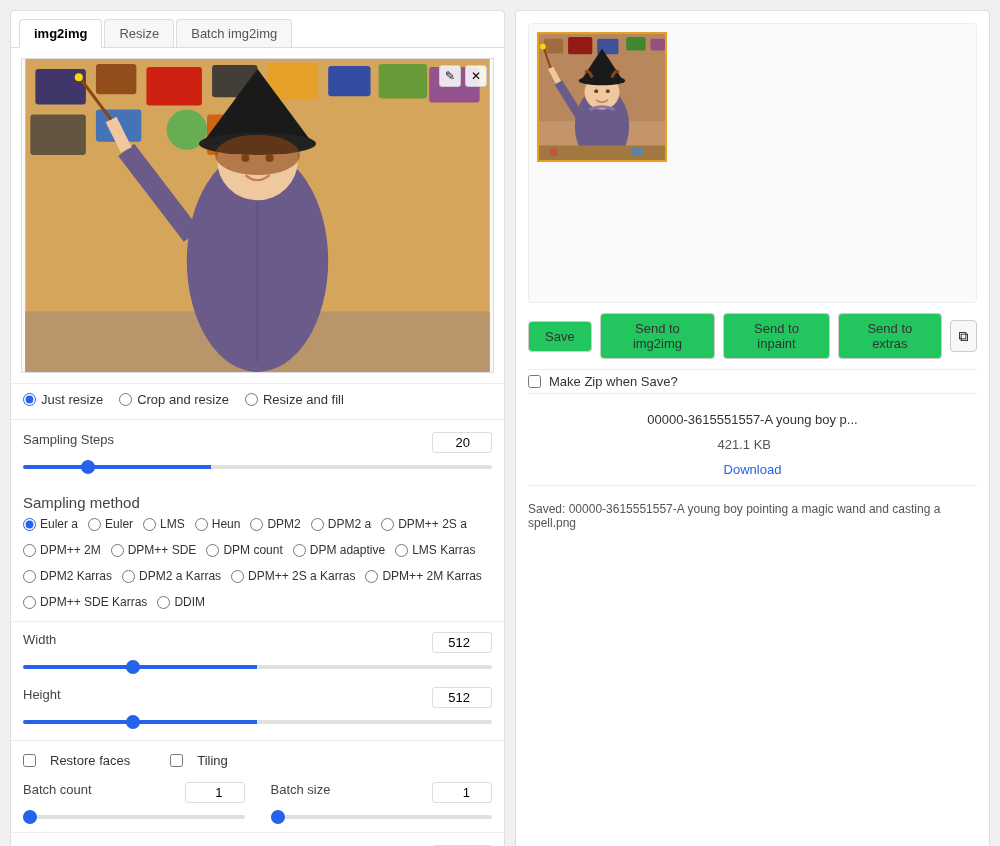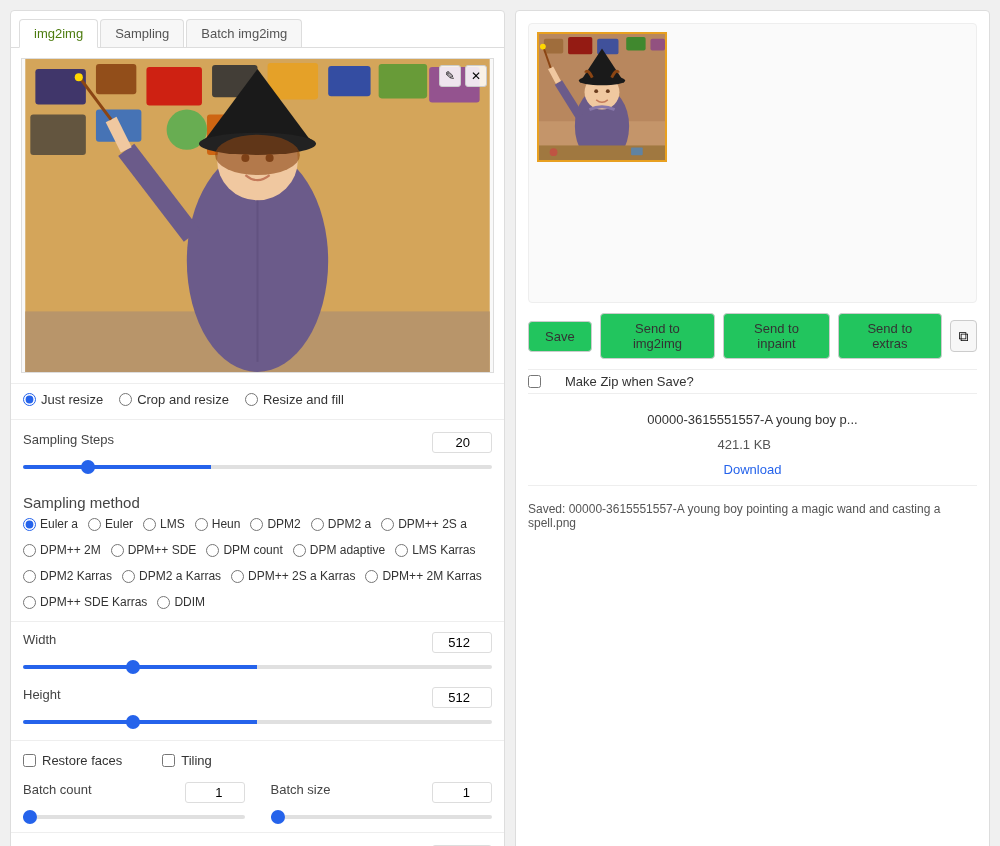--- a/index.html
+++ b/index.html
@@ -6,21 +6,21 @@
     body { font-family: Arial, sans-serif; font-size: 13px; background: #f0f0f0; color: #333; }
     
     .app-container { display: flex; gap: 10px; padding: 10px; background: #f0f0f0; min-height: 846px; }
     
     
     .left-panel { width: 495px; background: #fff; border: 1px solid #ddd; border-radius: 4px; padding: 0; }
     
     
     .tabs { display: flex; border-bottom: 1px solid #ddd; padding: 8px 8px 0; gap: 2px; }
     .tab { padding: 6px 14px; border: 1px solid #ddd; border-bottom: none; border-radius: 4px 4px 0 0; cursor: pointer; font-size: 13px; background: #f7f7f7; color: #555; }
-    .tab.active { background: #fff; color: #4d7c0f; font-weight: 400; border-bottom: 1px solid #fff; margin-bottom: -1px; }
+    .tab.active { background: #fff; color: #000000; font-weight: 700; border-bottom: 1px solid #fff; margin-bottom: -1px; }
     
     
     .image-area { position: relative; margin: 10px; border: 1px solid #ddd; background: #f9f9f9; height: 315px; display: flex; align-items: center; justify-content: center; overflow: hidden; }
     .image-controls { position: absolute; top: 6px; right: 6px; display: flex; gap: 4px; }
     .image-ctrl-btn { width: 22px; height: 22px; background: rgba(255,255,255,0.85); border: 1px solid #ccc; border-radius: 3px; cursor: pointer; display: flex; align-items: center; justify-content: center; font-size: 12px; }
     
     
     .resize-options { display: flex; align-items: center; gap: 16px; padding: 8px 12px; border-top: 1px solid #eee; }
     .radio-group { display: flex; align-items: center; gap: 5px; cursor: pointer; }
     .radio-group input[type="radio"] { accent-color: #2563eb; }
@@ -41,42 +41,42 @@
     .radio-item { display: flex; align-items: center; gap: 4px; font-size: 12px; cursor: pointer; white-space: nowrap; }
     .radio-item input[type="radio"] { accent-color: #2563eb; margin: 0; }
     
     .divider { border: none; border-top: 1px solid #eee; margin: 4px 0; }
     
     
     .wh-section { padding: 6px 12px; }
     
     
     .checkbox-row { display: flex; gap: 40px; padding: 8px 12px; }
-    .checkbox-item { display: flex; align-items: center; gap: 6px; font-size: 13px; cursor: pointer; }
+    .checkbox-item { display: flex; align-items: center; gap: 14px; font-size: 13px; cursor: pointer; }
     .checkbox-item input[type="checkbox"] { accent-color: #2563eb; }
     
     
     .batch-section { padding: 6px 12px; display: flex; gap: 26px; }
     .batch-group { flex: 1; }
     .batch-label { font-size: 13px; color: #444; margin-bottom: 4px; }
     .batch-slider { width: 100%; -webkit-appearance: none; height: 4px; border-radius: 2px; background: linear-gradient(to right, #2563eb 0%, #2563eb 5%, #e0e0e0 5%); outline: none; cursor: pointer; margin-top: 4px; }
     .batch-slider::-webkit-slider-thumb { -webkit-appearance: none; width: 14px; height: 14px; border-radius: 50%; background: #2563eb; cursor: pointer; }
     
     
     .right-panel { flex: 1; background: #fff; border: 1px solid #ddd; border-radius: 4px; padding: 12px; display: flex; flex-direction: column; gap: 10px; }
     
     .output-image-area { min-height: 280px; display: flex; align-items: flex-start; justify-content: flex-start; border: 1px solid #eee; border-radius: 4px; padding: 8px; background: #fafafa; }
     
     
     .action-buttons { display: flex; align-items: center; gap: 8px; }
     .action-btn { padding: 7px 16px; border: 1px solid #ccc; border-radius: 4px; background: #22c55e; cursor: pointer; font-size: 13px; color: #333; }
     .copy-btn { width: 32px; height: 32px; border: 1px solid #ccc; border-radius: 4px; background: #f7f7f7; cursor: pointer; display: flex; align-items: center; justify-content: center; font-size: 14px; }
     
     
-    .make-zip-row { display: flex; gap: 24px; padding: 4px 0; border-top: 1px solid #eee; border-bottom: 1px solid #eee; }
+    .make-zip-row { display: flex; gap: 8px; padding: 4px 0; border-top: 1px solid #eee; border-bottom: 1px solid #eee; }
     .make-zip-row input[type="checkbox"] { accent-color: #2563eb; }
     
     
     .file-row { display: flex; align-items: center; gap: 10px; padding: 8px 0; border-bottom: 1px solid #eee; flex-direction: column; }
     .file-name { flex: 1; font-size: 13px; color: #333; }
     .file-size { font-size: 13px; color: #555; min-width: 70px; }
     .download-link { font-size: 13px; color: #2563eb; text-decoration: none; cursor: pointer; }
     
     
     .saved-message { font-size: 12px; color: #555; padding: 6px 0; }
@@ -89,21 +89,21 @@
   </style>
 </head>
 <body>
 
 <div class="app-container">
 
   <div class="left-panel">
 
     <div class="tabs">
       <div class="tab active">img2img</div>
-      <div class="tab">Sampling</div>
+      <div class="tab">Resize</div>
       <div class="tab">Batch img2img</div>
     </div>
 
     <div class="image-area">
 
       <svg width="100%" height="100%" viewBox="0 0 460 310" xmlns="http://www.w3.org/2000/svg">
 
         <rect width="460" height="310" fill="#d4a55a"></rect>
 
         <rect x="10" y="10" width="50" height="35" rx="3" fill="#1a1a6e" opacity="0.8"></rect>

